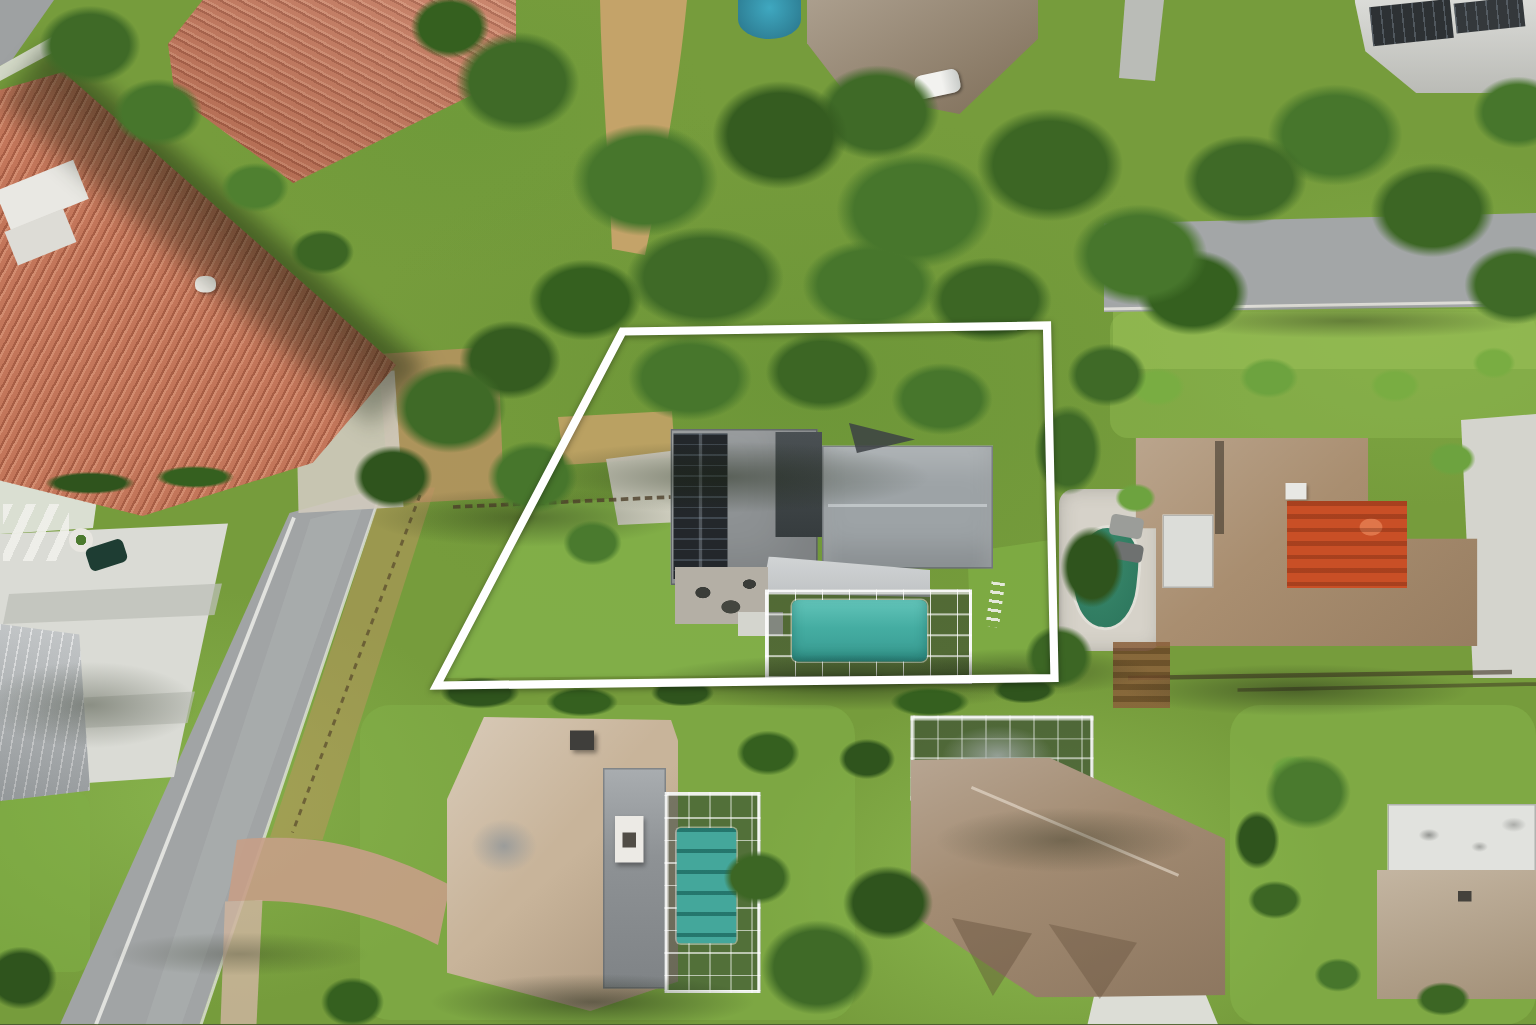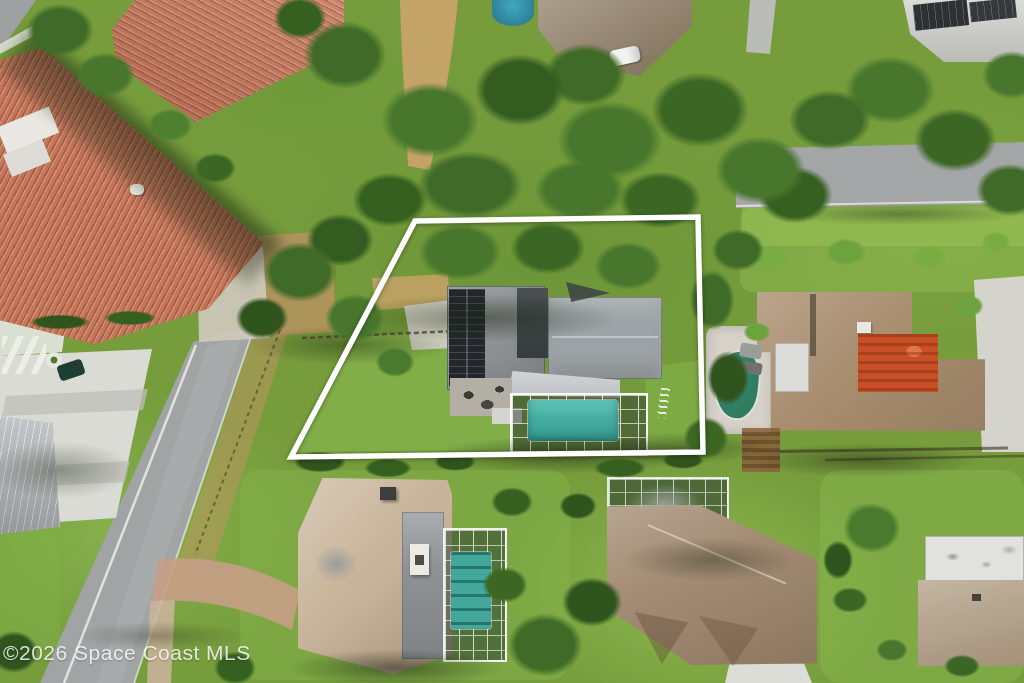--- a/index.html
+++ b/index.html
@@ -199,14 +199,13 @@
 
   <div class="e" style="left:34px;top:28px;width:330px;height:54px;background:linear-gradient(180deg, rgba(15,25,10,.5), rgba(15,25,10,.25));transform:rotate(41deg);transform-origin:0 0;filter:blur(7px);"></div>
 
   <div class="e" id="shadow-layer"></div>
   <div class="e" id="tree-layer"></div>
 
   <svg class="e" id="boundary-svg" width="1024" height="683">
     <polygon fill="none" stroke-linejoin="miter" stroke="#ffffff" stroke-width="5.5" points="415,221 698,217 703,452 291,457"></polygon>
   </svg>
 
-  <div class="e" id="watermark">©2026 Space Coast MLS</div>
 </div>
 
 </body></html>

